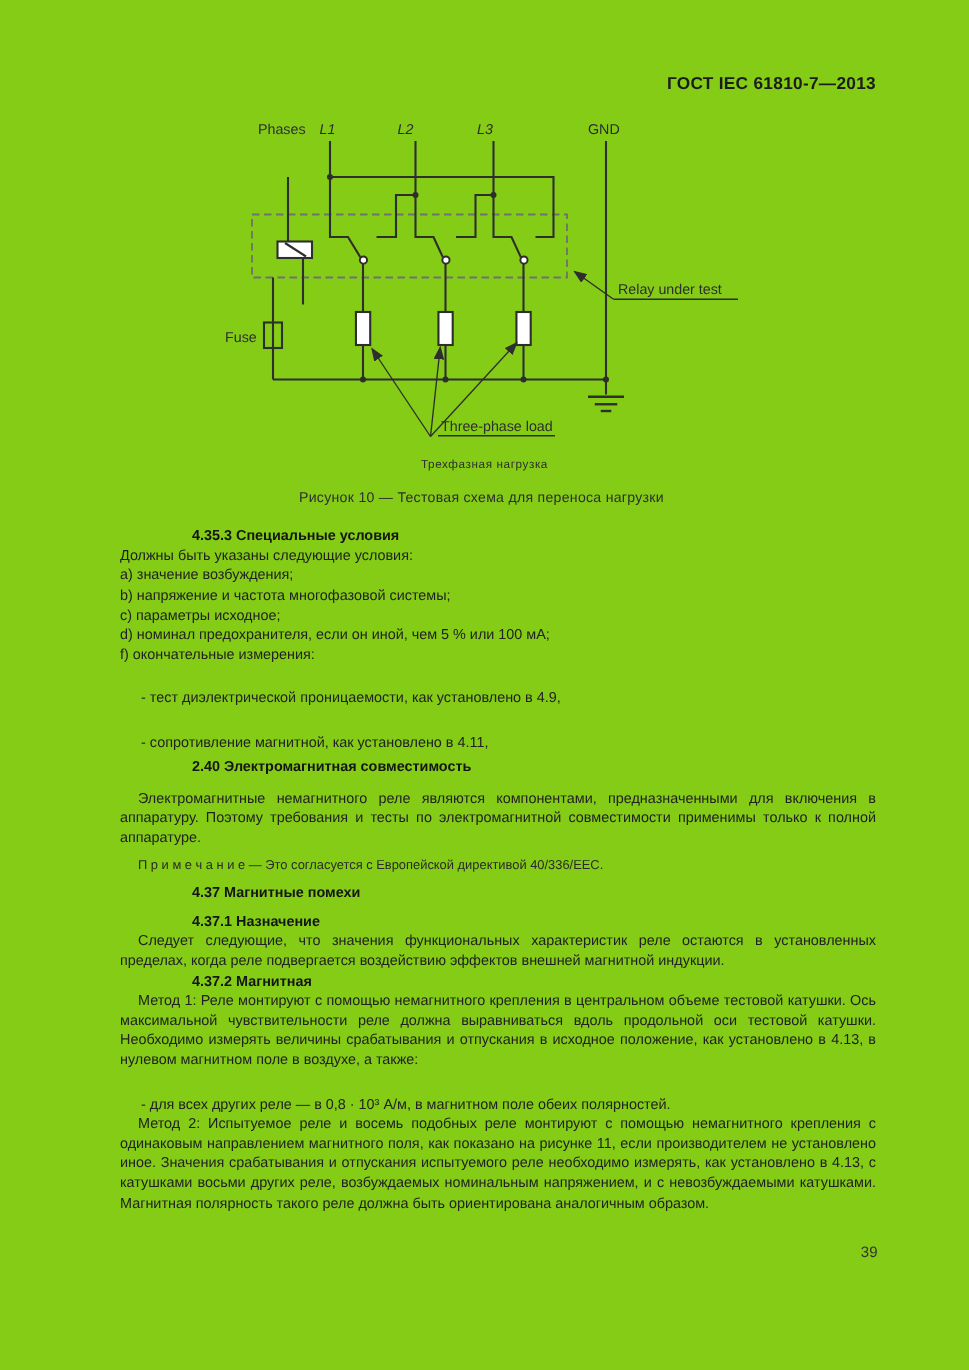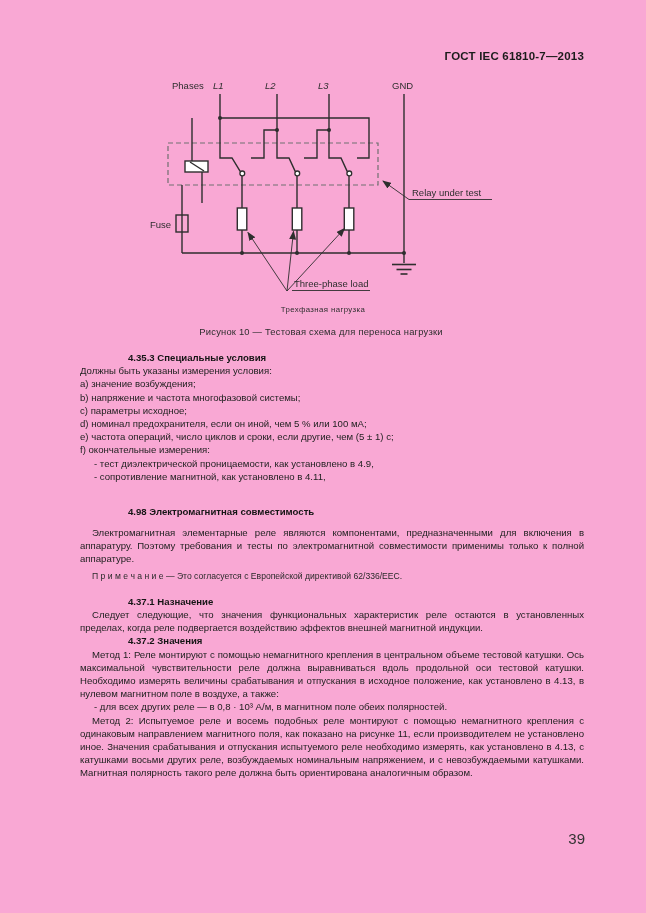--- a/index.html
+++ b/index.html
@@ -1,34 +1,34 @@
 <!DOCTYPE html>
 <html><head>
 <meta charset="utf-8">
 <style>
   html,body{margin:0;padding:0;background:#e8e8e8;}
   #page{
-    position:relative;width:646px;height:913px;background:#f9a8d4;
+    position:relative;width:646px;height:913px;background:#84cc16;
     font-family:"Liberation Sans","DejaVu Sans",sans-serif;color:#222;
     overflow:hidden;margin:0 auto;
   }
   .hdr{
     position:absolute;top:50px;right:62px;font-size:11.5px;font-weight:bold;
     color:#1c1c1c;letter-spacing:.2px;
   }
   #diagram{position:absolute;top:0;left:0;}
   .body-block{position:absolute;left:80px;width:504px;font-size:9.6px;line-height:13.2px;}
   .jt{text-align:justify;text-justify:inter-word;}
   .h{font-weight:bold;color:#151515;margin-left:48px;}
   .ind{text-indent:12px;}
-  .dash{padding-left:14px;}
+  .dash{padding-left:14px;margin-top:16px;}
   .note{font-size:8.6px;line-height:12px;margin-top:4.5px;text-indent:12px;color:#2a2a2a;}
   .mt1{margin-top:7.6px;}
   .mt2{margin-top:5.8px;}
-  .pageno{position:absolute;top:830px;right:61px;font-size:15px;color:#333;}
+  .pageno{position:absolute;top:830px;right:61px;font-size:10px;color:#333;}
   svg text{fill:#2e2e2e;font-family:"Liberation Sans","DejaVu Sans",sans-serif;}
 </style>
 </head>
 <body>
 
 <div id="page">
 
   <div class="hdr">ГОСТ IEC 61810-7—2013</div>
 
   <svg id="diagram" width="646" height="345" viewBox="0 0 646 345">
@@ -120,41 +120,41 @@
       <path d="M287 291 L293.5 231.5" stroke="#2e2e2e" stroke-width="0.9" fill="none" marker-end="url(#ah)"></path>
       <path d="M287 291 L344.5 228.5" stroke="#2e2e2e" stroke-width="0.9" fill="none" marker-end="url(#ah)"></path>
     </g>
 
     <text x="323" y="312" font-size="7.8" fill="#8a8a8a" text-anchor="middle" letter-spacing="0.4">Трехфазная нагрузка</text>
     <text x="321" y="334.5" font-size="9.4" fill="#3a3a3a" text-anchor="middle" letter-spacing="0.2">Рисунок 10 — Тестовая схема для переноса нагрузки</text>
   </svg>
 
   <div class="body-block" style="top:351px;">
     <div class="h">4.35.3 Специальные условия</div>
-    <div>Должны быть указаны измерения условия:</div>
+    <div>Должны быть указаны следующие условия:</div>
     <div>a) значение возбуждения;</div>
     <div>b) напряжение и частота многофазовой системы;</div>
     <div>c) параметры исходное;</div>
     <div>d) номинал предохранителя, если он иной, чем 5 % или 100 мА;</div>
-    <div>e) частота операций, число циклов и сроки, если другие, чем (5 ± 1) с;</div>
     <div>f) окончательные измерения:</div>
     <div class="dash">- тест диэлектрической проницаемости, как установлено в 4.9,</div>
     <div class="dash">- сопротивление магнитной, как установлено в 4.11,</div>
   </div>
 
   <div class="body-block" style="top:505px;">
-    <div class="h">4.98 Электромагнитная совместимость</div>
-    <div class="jt ind mt1">Электромагнитная элементарные реле являются компонентами, предназначенными для включения в аппаратуру. Поэтому требования и тесты по электромагнитной совместимости применимы только к полной аппаратуре.</div>
-    <div class="note">П р и м е ч а н и е — Это согласуется с Европейской директивой 62/336/ЕЕС.</div>
+    <div class="h">2.40 Электромагнитная совместимость</div>
+    <div class="jt ind mt1">Электромагнитные немагнитного реле являются компонентами, предназначенными для включения в аппаратуру. Поэтому требования и тесты по электромагнитной совместимости применимы только к полной аппаратуре.</div>
+    <div class="note">П р и м е ч а н и е — Это согласуется с Европейской директивой 40/336/ЕЕС.</div>
   </div>
 
   <div class="body-block" style="top:589px;">
+    <div class="h">4.37 Магнитные помехи</div>
     <div class="h mt2">4.37.1 Назначение</div>
     <div class="jt ind">Следует следующие, что значения функциональных характеристик реле остаются в установленных пределах, когда реле подвергается воздействию эффектов внешней магнитной индукции.</div>
-    <div class="h">4.37.2 Значения</div>
+    <div class="h">4.37.2 Магнитная</div>
     <div class="jt ind">Метод 1: Реле монтируют с помощью немагнитного крепления в центральном объеме тестовой катушки. Ось максимальной чувствительности реле должна выравниваться вдоль продольной оси тестовой катушки. Необходимо измерять величины срабатывания и отпускания в исходное положение, как установлено в 4.13, в нулевом магнитном поле в воздухе, а также:</div>
     <div class="dash">- для всех других реле — в 0,8 · 10³ А/м, в магнитном поле обеих полярностей.</div>
     <div class="jt ind">Метод 2: Испытуемое реле и восемь подобных реле монтируют с помощью немагнитного крепления с одинаковым направлением магнитного поля, как показано на рисунке 11, если производителем не установлено иное. Значения срабатывания и отпускания испытуемого реле необходимо измерять, как установлено в 4.13, с катушками восьми других реле, возбуждаемых номинальным напряжением, и с невозбуждаемыми катушками. Магнитная полярность такого реле должна быть ориентирована аналогичным образом.</div>
   </div>
 
   <div class="pageno">39</div>
 
 </div>
 
 </body></html>

